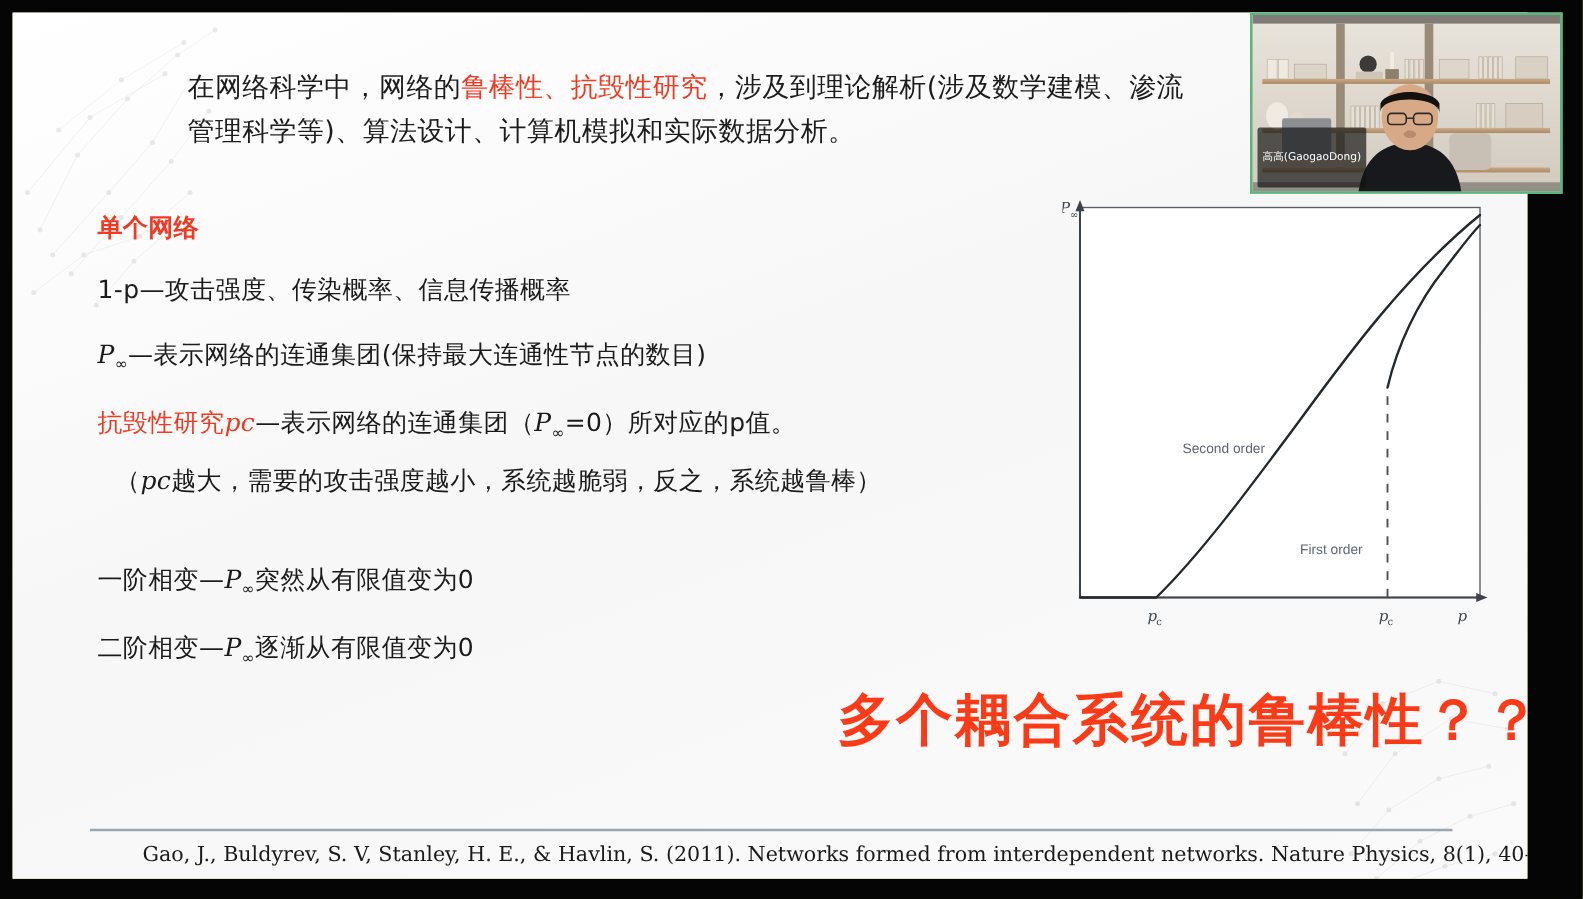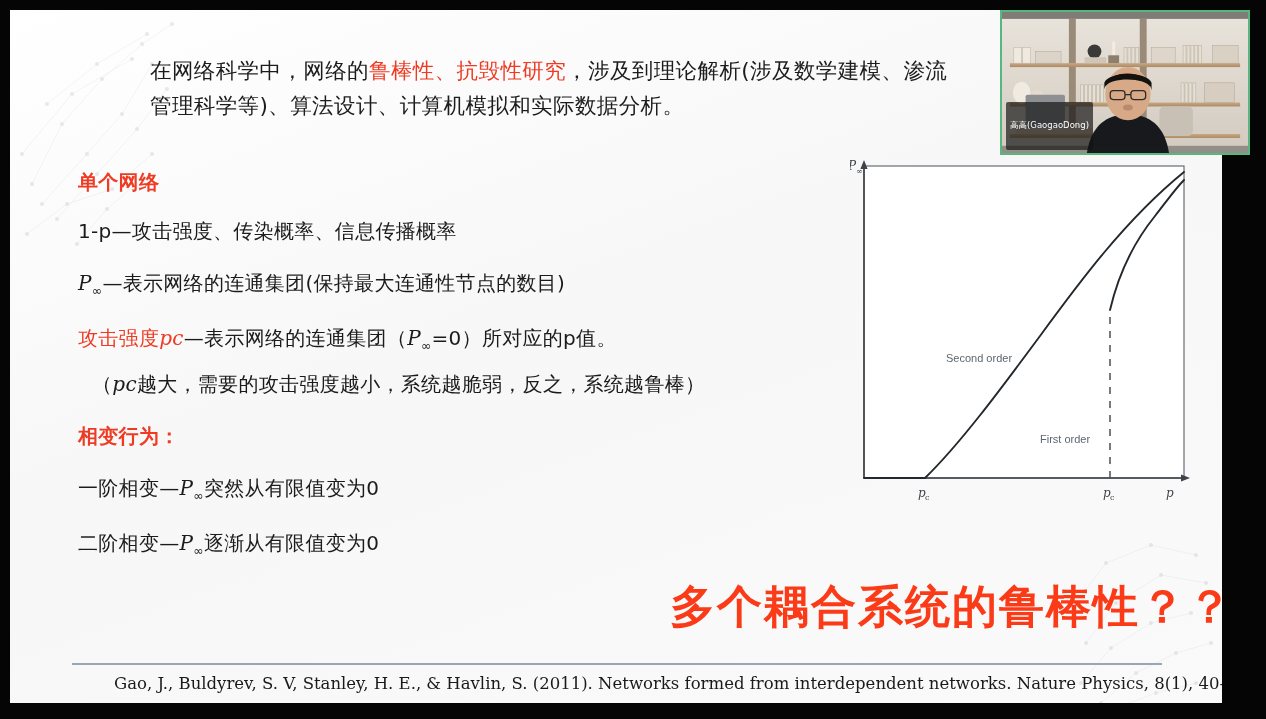--- a/index.html
+++ b/index.html
@@ -33,21 +33,21 @@
   .gap-m{height:24px;}
   .gap-l{height:27px;}
   .ital{font-style:italic;font-family:"DejaVu Serif","Liberation Serif",serif;}
   .serif-p{font-family:"DejaVu Serif","Liberation Serif",serif;font-style:italic;}
   sub{font-size:.62em;}
   .indent{padding-left:14px;}
 
   
   #big-q{position:absolute;left:660px;top:536px;font-size:45px;color:#fb3a18;
     font-weight:700;letter-spacing:2px;white-space:nowrap;
-    font-family:Liberation Serif, serif;margin-top:31px;}
+    font-family:Liberation Serif, serif;}
 
   
   #cite-rule{position:absolute;left:62px;top:653px;width:1090px;height:2px;background:#9aa6b2;}
   #citation{position:absolute;left:104px;top:664px;width:1070px;font-size:16.5px;color:#1a1a1a;
     font-family:"DejaVu Serif","Liberation Serif",serif;white-space:nowrap;}
 
   
   #figure{position:absolute;left:840px;top:148px;width:346px;height:350px;}
   #figure svg{display:block;}
   .fig-lab{fill:#5d6670;font-size:11px;font-family:"Liberation Sans","DejaVu Sans",sans-serif;}
@@ -156,30 +156,29 @@
 
       <div class="ln">1-p—攻击强度、传染概率、信息传播概率</div>
       <div class="gap-l"></div>
 
       <div class="ln">
         <span class="serif-p">P</span><sub>∞</sub><span>—表示网络的连通集团(保持最大连通性节点的数目)</span>
       </div>
       <div class="gap-l"></div>
 
       <div class="ln">
-        <span class="red" style="color:#ef3b23">攻击强度</span><span class="ital" style="color:#ef3b23">pc</span><span>—表示网络的连通集团（</span><span class="serif-p">P</span><sub>∞</sub><span>=0）所对应的p值。</span>
+        <span class="red" style="color:#ef3b23">抗毁性研究</span><span class="ital" style="color:#ef3b23">pc</span><span>—表示网络的连通集团（</span><span class="serif-p">P</span><sub>∞</sub><span>=0）所对应的p值。</span>
       </div>
       <div class="gap-s"></div>
 
       <div class="ln indent">
         <span>（</span><span class="ital">pc</span><span>越大，需要的攻击强度越小，系统越脆弱，反之，系统越鲁棒）</span>
       </div>
       <div class="gap-l"></div>
 
-      <div class="ln red sec">相变行为：</div>
       <div class="gap-l"></div>
 
       <div class="ln">
         <span>一阶相变—</span><span class="serif-p">P</span><sub>∞</sub><span>突然从有限值变为0</span>
       </div>
       <div class="gap-l"></div>
 
       <div class="ln">
         <span>二阶相变—</span><span class="serif-p">P</span><sub>∞</sub><span>逐渐从有限值变为0</span>
       </div>

